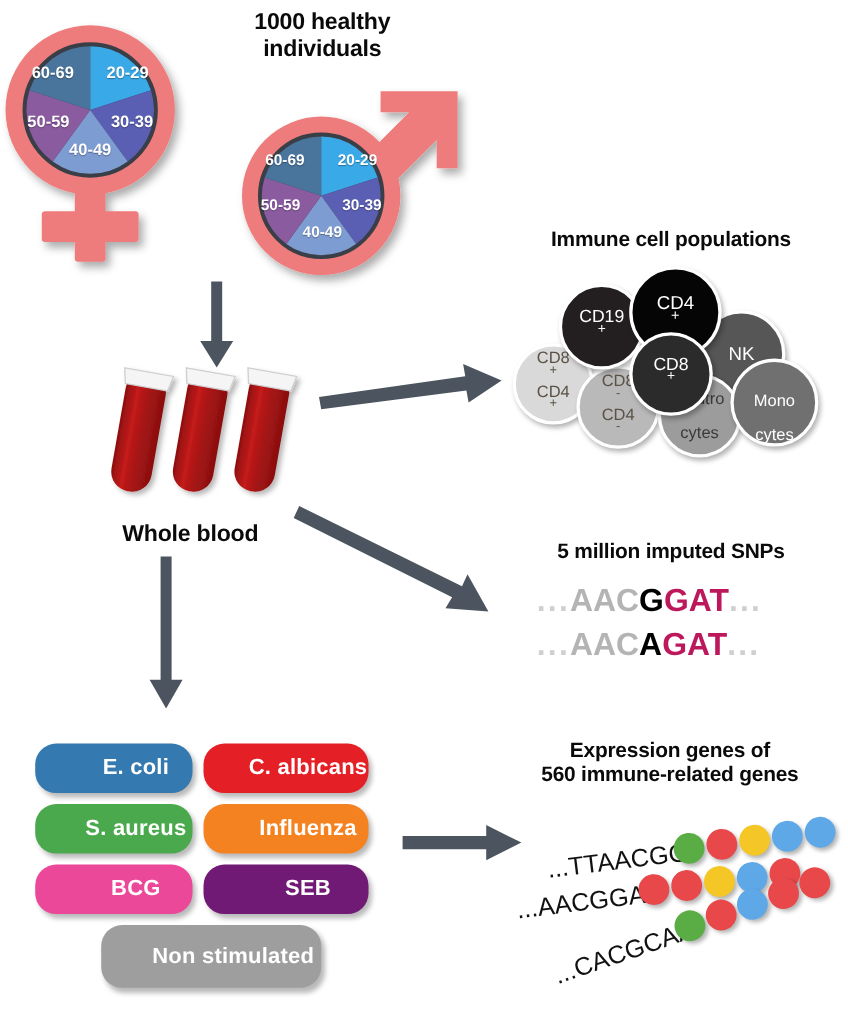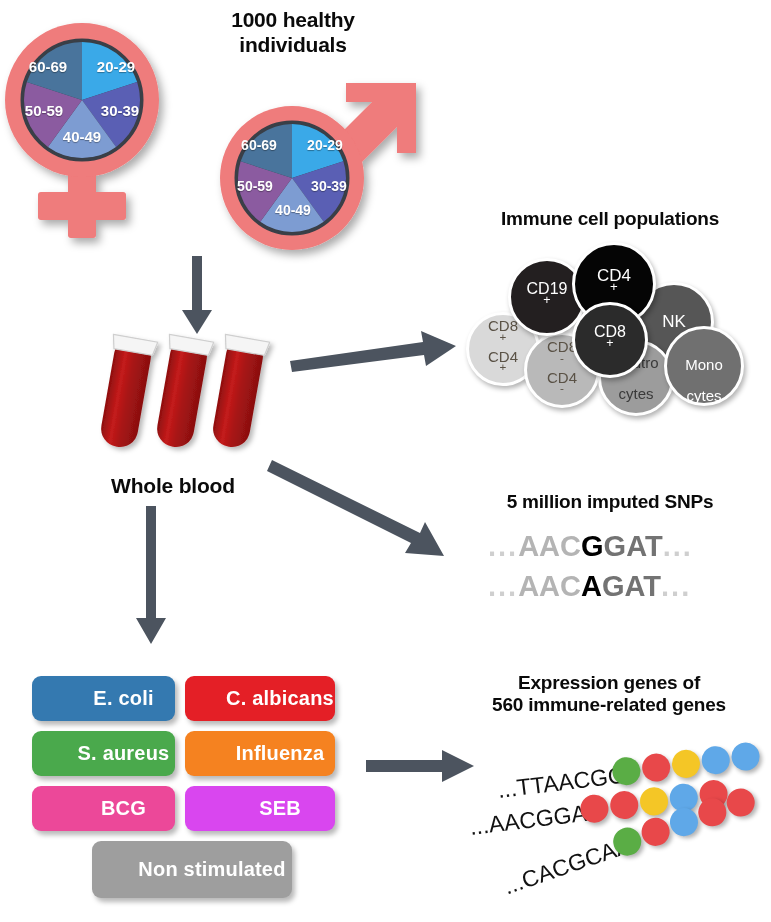--- a/index.html
+++ b/index.html
@@ -60,28 +60,28 @@
   .cell sup { font-size:.78em; line-height:0; vertical-align:super; }
 
   
   .snp-row {
     position:absolute;
     white-space:nowrap;
     font-family:"Liberation Sans", sans-serif;
     font-weight:bold;
   }
   .snp-row .dim { color:#b4b4b4; }
-  .snp-row .mid { color:#737373;margin-top:11px; }
+  .snp-row .mid { color:#be185d;margin-top:11px; }
   .snp-row .dark { color:#000000; }
   .snp-row .dots { color:#cfcfcf; letter-spacing:2px; }
 
   
   .pill {
     position:absolute;
-    border-radius:9px;
+    border-radius:19px;
     display:flex;
     align-items:center;
     justify-content:center;
     color:#ffffff;
     font-weight:bold;
     letter-spacing:.2px;
     box-shadow:3px 4px 5px rgba(0,0,0,.28);
     padding-left:40px;
   }
 
@@ -291,21 +291,21 @@
     <span class="dots">...</span><span class="dim">AAC</span><span class="dark">A</span><span class="mid">GAT</span><span class="dots">...</span>
   </div>
 
   <div class="pill" style="left:32px; top:676px; width:143px; height:45px; background:#3479b0; font-size:20px;">E. coli</div>
   <div class="pill" style="left:185px; top:676px; width:150px; height:45px; background:#e41f26; font-size:20px;">C. albicans</div>
 
   <div class="pill" style="left:32px; top:731px; width:143px; height:45px; background:#4aa94c; font-size:20px;">S. aureus</div>
   <div class="pill" style="left:185px; top:731px; width:150px; height:45px; background:#f58220; font-size:20px;">Influenza</div>
 
   <div class="pill" style="left:32px; top:786px; width:143px; height:45px; background:#ec4899; font-size:20px;">BCG</div>
-  <div class="pill" style="left:185px; top:786px; width:150px; height:45px; background:#d946ef; font-size:20px;">SEB</div>
+  <div class="pill" style="left:185px; top:786px; width:150px; height:45px; background:#701a75; font-size:20px;">SEB</div>
 
   <div class="pill" style="left:92px; top:841px; width:200px; height:57px; background:#9e9e9e; font-size:20px;">Non stimulated</div>
 
   <div class="abs arrow" style="left:366px; top:750px; width:110px; height:34px;">
     <svg width="110" height="34" viewBox="0 0 110 34">
       <path d="M0 10 L76 10 L76 0 L108 16 L76 32 L76 22 L0 22 Z" fill="#4c545f"></path>
     </svg>
   </div>
 
   <div class="abs heading" style="left:450px; top:672px; width:318px; font-size:19px;">

